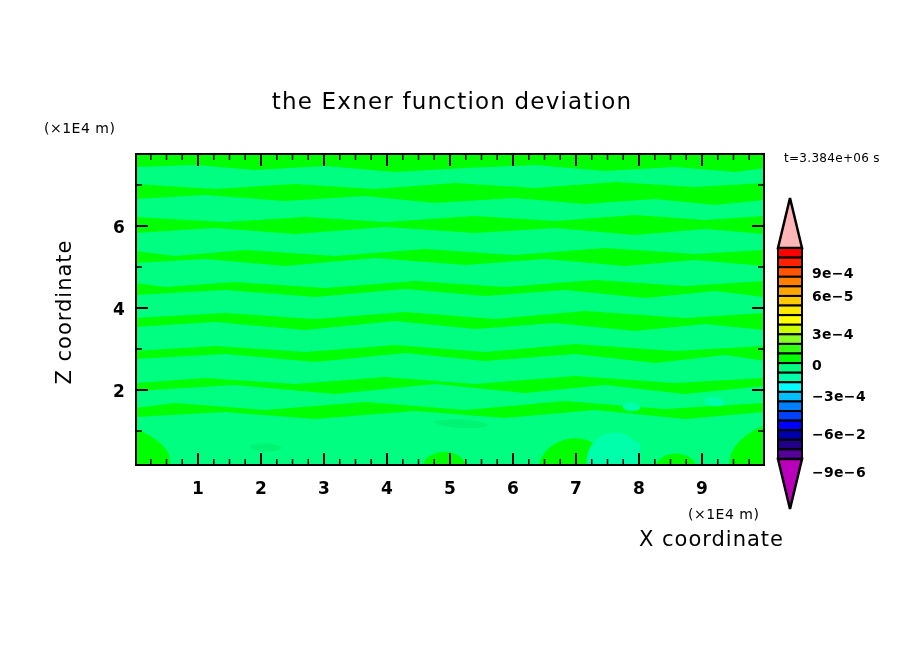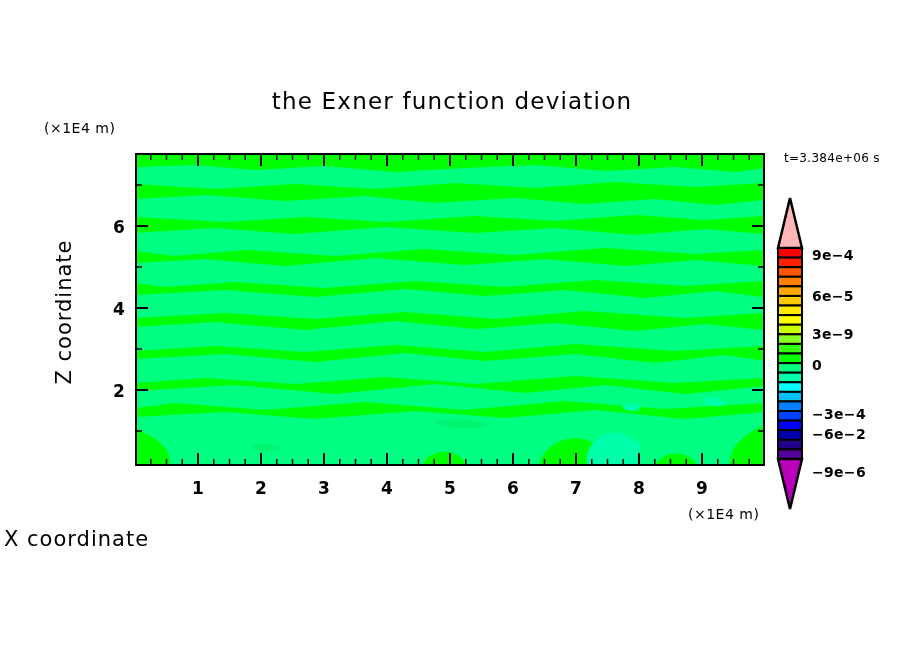--- a/index.html
+++ b/index.html
@@ -4,21 +4,21 @@
 <style>
   html,body{margin:0;padding:0;background:#ffffff;}
   body{width:904px;height:654px;position:relative;overflow:hidden;
        font-family:"DejaVu Sans",sans-serif;color:#000;}
   .abs{position:absolute;}
   #title{left:0;top:88px;width:904px;text-align:center;font-size:23px;
          letter-spacing:1.2px;font-family:"DejaVu Sans",sans-serif;}
   #unit-top{left:44px;top:120px;font-size:14px;letter-spacing:.5px;}
   #unit-bottom{left:688px;top:506px;font-size:14px;letter-spacing:.5px;}
   #time-stamp{left:784px;top:151px;font-size:12px;letter-spacing:.3px;}
-  #xtitle{left:4px;top:527px;width:768px;text-align:left;font-size:21px;
+  #xtitle{left:16px;top:527px;width:768px;text-align:right;font-size:21px;
           letter-spacing:1px;}
   #ytitle{left:-26px;top:300px;width:180px;text-align:center;font-size:21px;
           letter-spacing:1px;transform:rotate(-90deg);transform-origin:center;}
   .tick-lab{position:absolute;font-size:17px;font-weight:bold;}
   .cb-lab{position:absolute;font-size:14px;font-weight:bold;left:812px;
           letter-spacing:.3px;}
   svg{display:block;}
 </style>
 </head>
 <body>
@@ -248,19 +248,19 @@
         <rect x="2" y="224.63636363636365" width="24" height="9.590909090909092" fill="#0000FF"></rect>
         <rect x="2" y="234.22727272727275" width="24" height="9.590909090909092" fill="#0000AA"></rect>
         <rect x="2" y="243.81818181818184" width="24" height="9.590909090909092" fill="#220088"></rect>
         <rect x="2" y="253.40909090909093" width="24" height="9.590909090909092" fill="#550099"></rect>
       </g>
 
     <polygon points="14,313 26,263 2,263" fill="#BB00BB" stroke="#000" stroke-width="2.5"></polygon>
   </svg>
 </div>
 
-<div class="cb-lab" style="top:247px;">9e−4</div>
+<div class="cb-lab" style="top:265px;">9e−4</div>
 <div class="cb-lab" style="top:288px;">6e−5</div>
-<div class="cb-lab" style="top:326px;">3e−9</div>
+<div class="cb-lab" style="top:326px;">3e−4</div>
 <div class="cb-lab" style="top:357px;">0</div>
-<div class="cb-lab" style="top:388px;margin-top:18px;">−3e−4</div>
+<div class="cb-lab" style="top:388px;">−3e−4</div>
 <div class="cb-lab" style="top:426px;">−6e−2</div>
 <div class="cb-lab" style="top:464px;">−9e−6</div>
 
 </body></html>

